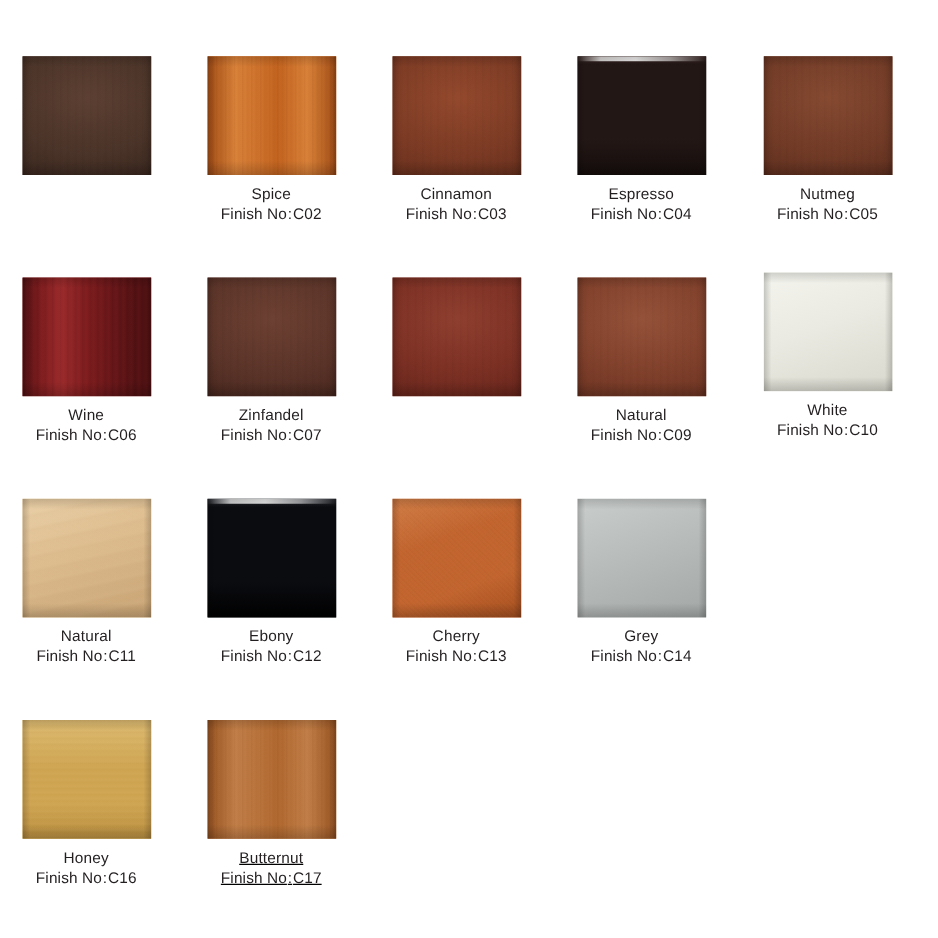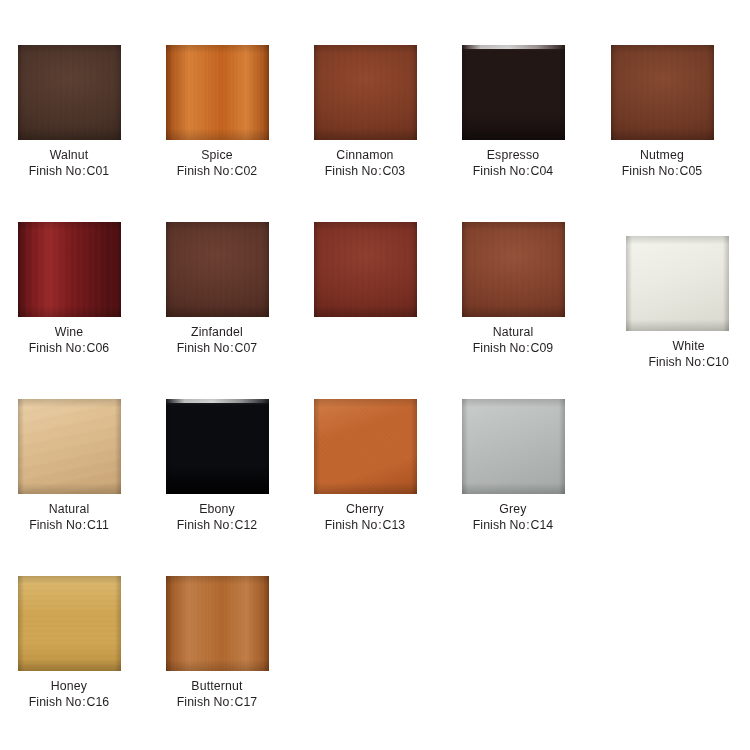--- a/index.html
+++ b/index.html
@@ -71,24 +71,20 @@
 <div id="chart">
     <div class="swatch-cell" style="left: 2px; top: 45px;">
       <div class="swatch" style="background:#4a3328;width:103px;height:95px;">
         <div class="grain" style="background:
       repeating-linear-gradient(90deg, #31211a12 0px, #5d40330e 3px, transparent 6px),
       radial-gradient(ellipse 120% 90% at 50% 35%, #5d4033 0%, #4a3328 52%, #31211a 100%);"></div>
         <div class="vig" style="background:
     linear-gradient(180deg, #00000026 0%, #00000000 9%, #00000000 88%, #0000002e 100%),
     linear-gradient(90deg, #00000030 0%, #00000000 6%, #00000000 94%, #00000030 100%);"></div>
       </div>
-      <div class="labels">
-        <div class="name">Walnut</div>
-        <div class="finish"><span>Finish No</span><span class="colon">:</span><span>C01</span></div>
-      </div>
     </div>
     <div class="swatch-cell" style="left: 150px; top: 45px;">
       <div class="swatch" style="background:#c2631f;width:103px;height:95px;">
         <div class="grain" style="background:
       repeating-linear-gradient(90deg, #9e4a1422 0px, #d9823a18 2px, #9e4a1414 4px, #d9823a10 7px),
       linear-gradient(90deg, #9e4a14 0%, #d9823a 22%, #c2631f 55%, #d9823a 78%, #9e4a14 100%);"></div>
         <div class="vig" style="background:
     linear-gradient(180deg, #00000026 0%, #00000000 9%, #00000000 88%, #0000002e 100%),
     linear-gradient(90deg, #00000030 0%, #00000000 6%, #00000000 94%, #00000030 100%);"></div>
       </div>
@@ -185,21 +181,21 @@
       radial-gradient(ellipse 120% 90% at 50% 35%, #95523a 0%, #7e3f2a 52%, #612c1d 100%);"></div>
         <div class="vig" style="background:
     linear-gradient(180deg, #00000026 0%, #00000000 9%, #00000000 88%, #0000002e 100%),
     linear-gradient(90deg, #00000030 0%, #00000000 6%, #00000000 94%, #00000030 100%);"></div>
       </div>
       <div class="labels">
         <div class="name">Natural</div>
         <div class="finish"><span>Finish No</span><span class="colon">:</span><span>C09</span></div>
       </div>
     </div>
-    <div class="swatch-cell" style="left: 595px; top: 236px; align-items: flex-end;">
+    <div class="swatch-cell" style="left: 595px; top: 218px;">
       <div class="swatch" style="background:#eaeae2;width:103px;height:95px;">
         <div class="grain" style="background:
       linear-gradient(160deg, #f4f4ee 0%, #eaeae2 45%, #d8d8ce 100%);"></div>
         <div class="vig" style="background:
     linear-gradient(180deg, #00000026 0%, #00000000 9%, #00000000 88%, #0000002e 100%),
     linear-gradient(90deg, #00000030 0%, #00000000 6%, #00000000 94%, #00000030 100%);"></div>
       </div>
       <div class="labels">
         <div class="name">White</div>
         <div class="finish"><span>Finish No</span><span class="colon">:</span><span>C10</span></div>
@@ -269,21 +265,21 @@
       linear-gradient(180deg, #ddbb72 0%, #cfa552 40%, #cfa552 70%, #b98e3f 100%);"></div>
         <div class="vig" style="background:
     linear-gradient(180deg, #00000026 0%, #00000000 9%, #00000000 88%, #0000002e 100%),
     linear-gradient(90deg, #00000030 0%, #00000000 6%, #00000000 94%, #00000030 100%);"></div>
       </div>
       <div class="labels">
         <div class="name">Honey</div>
         <div class="finish"><span>Finish No</span><span class="colon">:</span><span>C16</span></div>
       </div>
     </div>
-    <div class="swatch-cell" style="left: 150px; top: 576px;">
+    <div class="swatch-cell" style="left: 150px; top: 576px; text-decoration: underline;">
       <div class="swatch" style="background:#b0682f;width:103px;height:95px;">
         <div class="grain" style="background:
       repeating-linear-gradient(90deg, #94511f22 0px, #c27f4918 2px, #94511f14 4px, #c27f4910 7px),
       linear-gradient(90deg, #94511f 0%, #c27f49 22%, #b0682f 55%, #c27f49 78%, #94511f 100%);"></div>
         <div class="vig" style="background:
     linear-gradient(180deg, #00000026 0%, #00000000 9%, #00000000 88%, #0000002e 100%),
     linear-gradient(90deg, #00000030 0%, #00000000 6%, #00000000 94%, #00000030 100%);"></div>
       </div>
       <div class="labels">
         <div class="name">Butternut</div>

